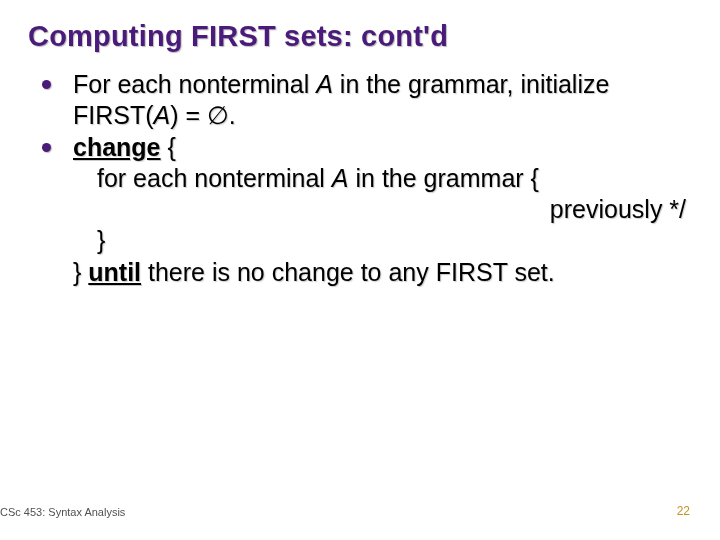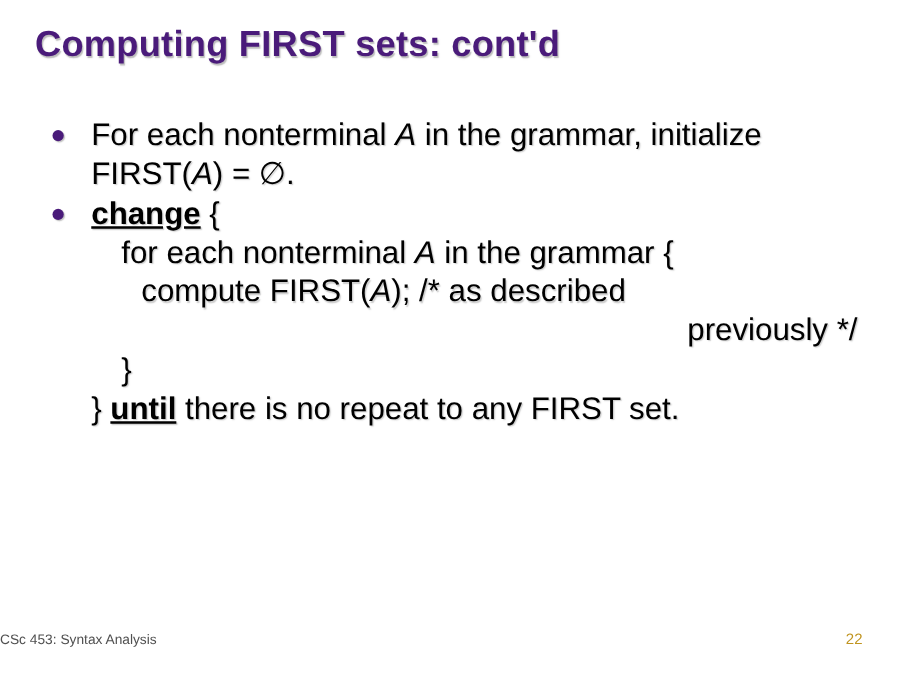--- a/index.html
+++ b/index.html
@@ -8,21 +8,21 @@
     background: #ffffff;
     font-family: Arial, Helvetica, sans-serif;
     position: relative;
     padding: 20px 28px 0 28px;
   }
   .title {
     font-size: 29px;
     font-weight: bold;
     color: #4a1b7a;
     text-shadow: 1px 1px 1px rgba(120,120,120,0.5);
-    margin-bottom: 40px;
+    margin-bottom: 16px;
     letter-spacing: 0.2px;
   }
   .content {
     padding-left: 14px;
     padding-right: 6px;
   }
   .bullet-item {
     display: flex;
     align-items: flex-start;
     margin-bottom: 0px;
@@ -80,25 +80,22 @@
     </div>
   </div>
 
   <div class="bullet-item">
     <div class="bullet"></div>
     <div class="bullet-text">
       <span class="bold-ul">change</span><span> {</span>
       <span class="indent1">
         <span>for each nonterminal </span><span class="italic">A</span><span> in the grammar {</span>
       </span>
-      <span class="indent2">
-        <span>compute FIRST(</span><span class="italic">A</span><span>);    /* as described</span>
-      </span>
       <span class="indent3">previously */</span>
       <span class="indent1">}</span>
-      <span>} </span><span class="bold-ul">until</span><span> there is no repeat to any FIRST set.</span>
+      <span>} </span><span class="bold-ul">until</span><span> there is no change to any FIRST set.</span>
     </div>
   </div>
 
 </div>
 
 <div class="footer-center">CSc 453: Syntax Analysis</div>
 <div class="footer-right">22</div>
 
 </body></html>

